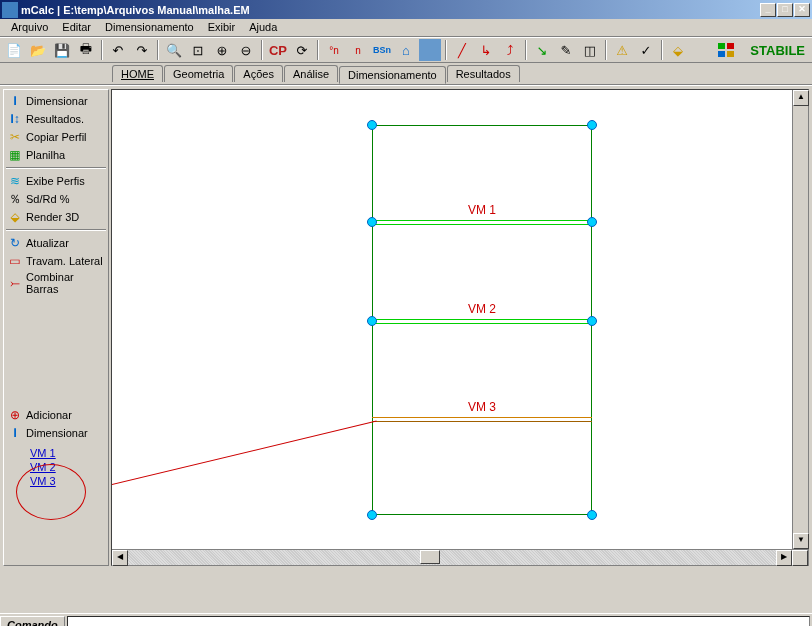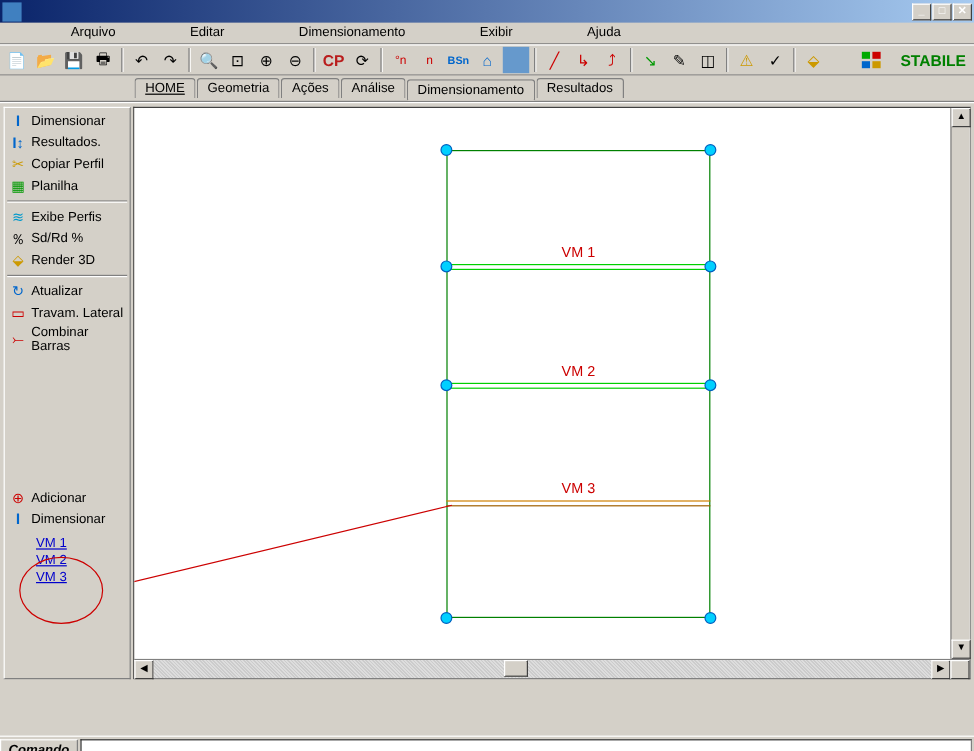--- a/index.html
+++ b/index.html
@@ -4,21 +4,21 @@
 <style>
   * { box-sizing: border-box; margin: 0; padding: 0; }
   body { font-family: Tahoma, sans-serif; font-size: 11px; background: #d4d0c8; width: 812px; height: 626px; overflow: hidden; }
   
   .titlebar { background: linear-gradient(to right, #0a246a, #a6caf0); color: #fff; height: 19px; display: flex; align-items: center; padding: 0 2px; font-weight: bold; }
   .title-icon { width: 16px; height: 16px; background: #4080c0; margin-right: 3px; display: inline-block; }
   .win-btns { margin-left: auto; display: flex; gap: 1px; }
   .win-btn { width: 16px; height: 14px; background: #d4d0c8; border: 1px solid #fff; border-right-color: #404040; border-bottom-color: #404040; font-size: 9px; text-align: center; line-height: 11px; font-family: Marlett, sans-serif; }
   
   .menubar { background: #d4d0c8; height: 18px; display: flex; padding: 1px 4px; border-bottom: 1px solid #808080; }
-  .menu-item { padding: 1px 7px; cursor: default; margin-left: 48px; }
+  .menu-item { padding: 1px 7px; cursor: default; }
   
   .toolbar { background: #d4d0c8; height: 26px; display: flex; align-items: center; padding: 1px 3px; gap: 2px; border-top: 1px solid #fff; border-bottom: 1px solid #808080; }
   .tb-btn { width: 22px; height: 22px; display: flex; align-items: center; justify-content: center; font-size: 13px; }
   .tb-sep { width: 1px; height: 20px; border-left: 1px solid #808080; border-right: 1px solid #fff; margin: 0 2px; }
   
   .tabbar { height: 22px; display: flex; align-items: center; padding-left: 112px; background: #d4d0c8; border-bottom: 1px solid #808080; }
   .tab { padding: 2px 8px; background: #d4d0c8; border: 1px solid #808080; border-bottom: none; border-top-left-radius: 3px; border-top-right-radius: 3px; margin-right: 1px; font-size: 11px; }
   .tab.active { background: #d4d0c8; border-bottom: 1px solid #d4d0c8; position: relative; top: 1px; }
   
   .content-area { display: flex; height: 484px; border-top: 1px solid #fff; }
@@ -51,20 +51,21 @@
   .status-flex { flex: 1; }
   
   .stabile { margin-left: auto; padding: 0 4px; font-weight: bold; color: #008000; font-size: 13px; display: flex; align-items: center; gap: 16px; }
   .stabile-icon { width: 16px; height: 14px; display: inline-flex; }
 </style>
 </head>
 <body>
 
 <div class="titlebar">
   <span class="title-icon"></span>
+  <span>mCalc  |  E:\temp\Arquivos Manual\malha.EM</span>
   <div class="win-btns">
     <div class="win-btn">_</div>
     <div class="win-btn">□</div>
     <div class="win-btn">✕</div>
   </div>
 </div>
 
 <div class="menubar">
   <div class="menu-item">Arquivo</div>
   <div class="menu-item">Editar</div>

